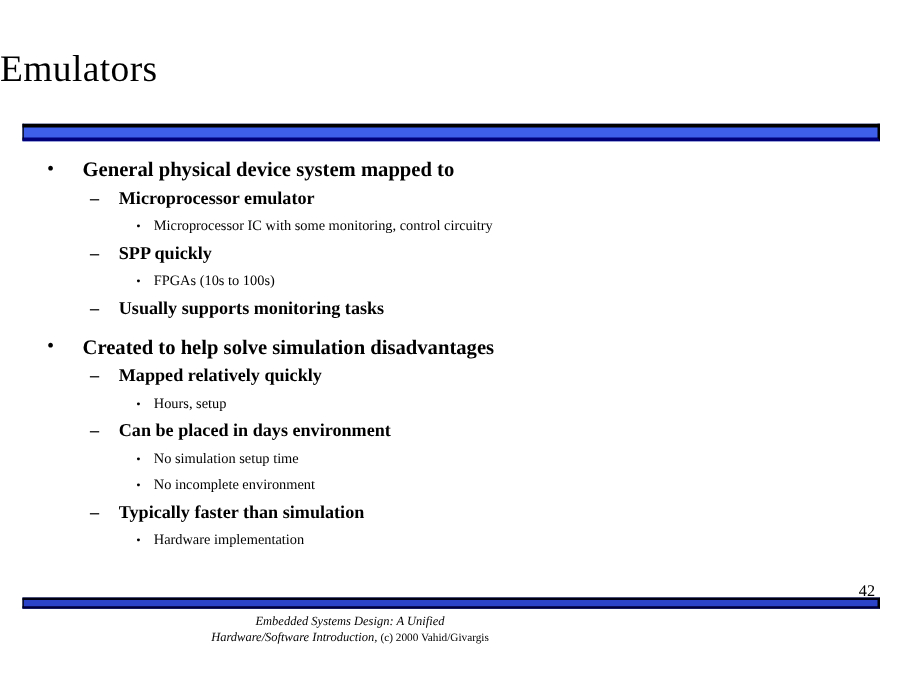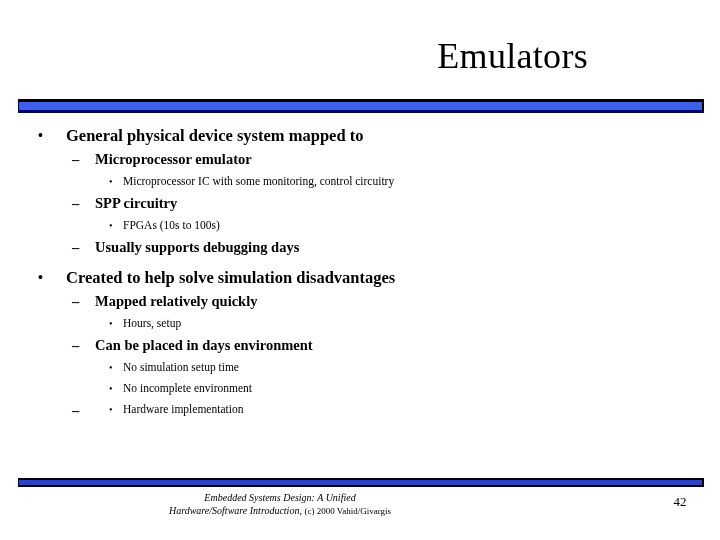--- a/index.html
+++ b/index.html
@@ -15,22 +15,22 @@
     font-family: "Liberation Serif", "DejaVu Serif", serif;
     color: #000000;
   }
 
   
   .slide-title {
     position: absolute;
     top: 38px;
     left: 0;
     width: 588px;
-    text-align: right;
-    font-size: 36px;
+    text-align: left;
+    font-size: 30px;
     line-height: 36px;
     font-weight: normal;
     letter-spacing: 0.3px;
   }
 
   
   .rule {
     position: absolute;
     left: 18px;
     width: 686px;
@@ -138,24 +138,24 @@
     font-weight: normal;
     margin-top: 24px;
   }
   .footer .copyright {
     font-style: normal;
     font-size: 9px;
     text-align: right;
   }
   .page-number {
     position: absolute;
-    top: 494px;
+    top: 465px;
     left: 660px;
     width: 40px;
-    text-align: center;
+    text-align: right;
     font-size: 13px;
     line-height: 16px;
   }
 </style>
 </head>
 <body>
 
 <div>
 
   <div class="slide-title">Emulators</div>
@@ -174,31 +174,31 @@
       <span class="txt">Microprocessor emulator</span>
     </div>
 
     <div class="b lvl3">
       <span class="bullet">•</span>
       <span class="txt">Microprocessor IC with some monitoring, control circuitry</span>
     </div>
 
     <div class="b lvl2">
       <span class="bullet">–</span>
-      <span class="txt">SPP circuitry</span>
+      <span class="txt">SPP quickly</span>
     </div>
 
     <div class="b lvl3">
       <span class="bullet">•</span>
       <span class="txt">FPGAs (10s to 100s)</span>
     </div>
 
     <div class="b lvl2">
       <span class="bullet">–</span>
-      <span class="txt">Usually supports debugging days</span>
+      <span class="txt">Usually supports monitoring tasks</span>
     </div>
 
     <div class="b lvl1 gap-section">
       <span class="bullet">•</span>
       <span class="txt">Created to help solve simulation disadvantages</span>
     </div>
 
     <div class="b lvl2">
       <span class="bullet">–</span>
       <span class="txt">Mapped relatively quickly</span>
@@ -219,20 +219,21 @@
       <span class="txt">No simulation setup time</span>
     </div>
 
     <div class="b lvl3">
       <span class="bullet">•</span>
       <span class="txt">No incomplete environment</span>
     </div>
 
     <div class="b lvl2">
       <span class="bullet">–</span>
+      <span class="txt">Typically faster than simulation</span>
     </div>
 
     <div class="b lvl3">
       <span class="bullet">•</span>
       <span class="txt">Hardware implementation</span>
     </div>
 
   </div>
 
   <div class="rule rule-bottom"></div>

